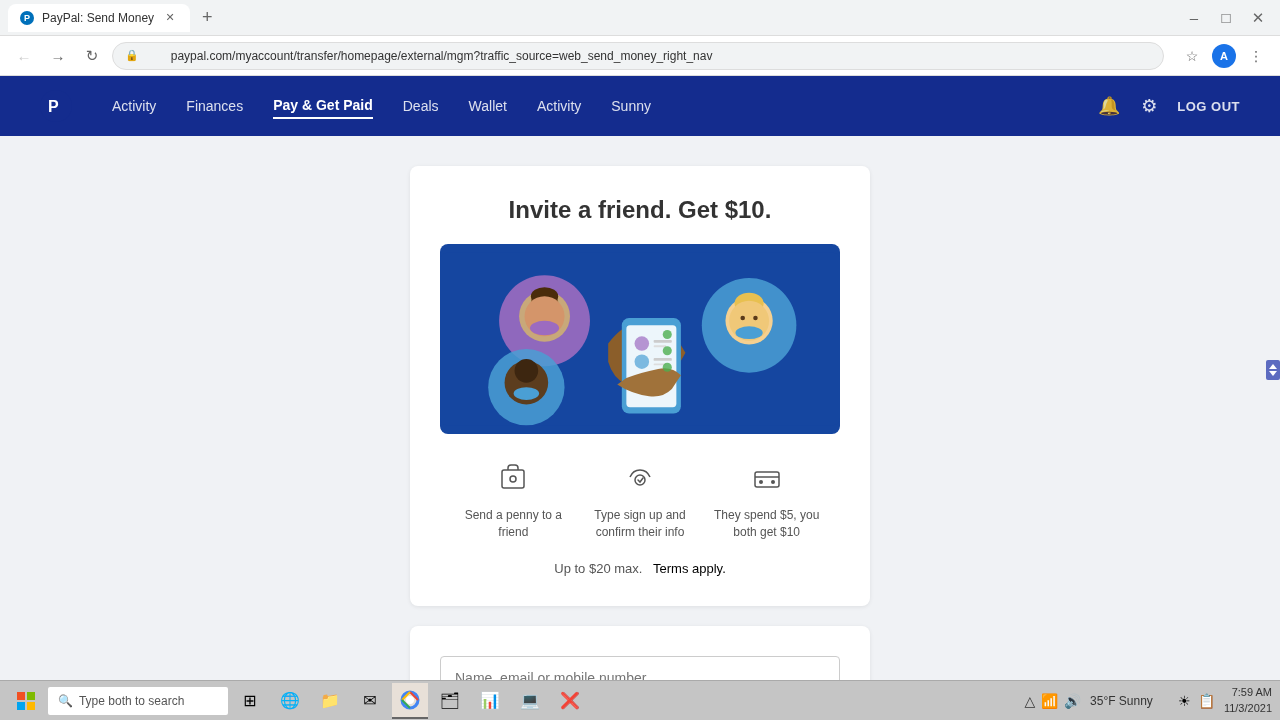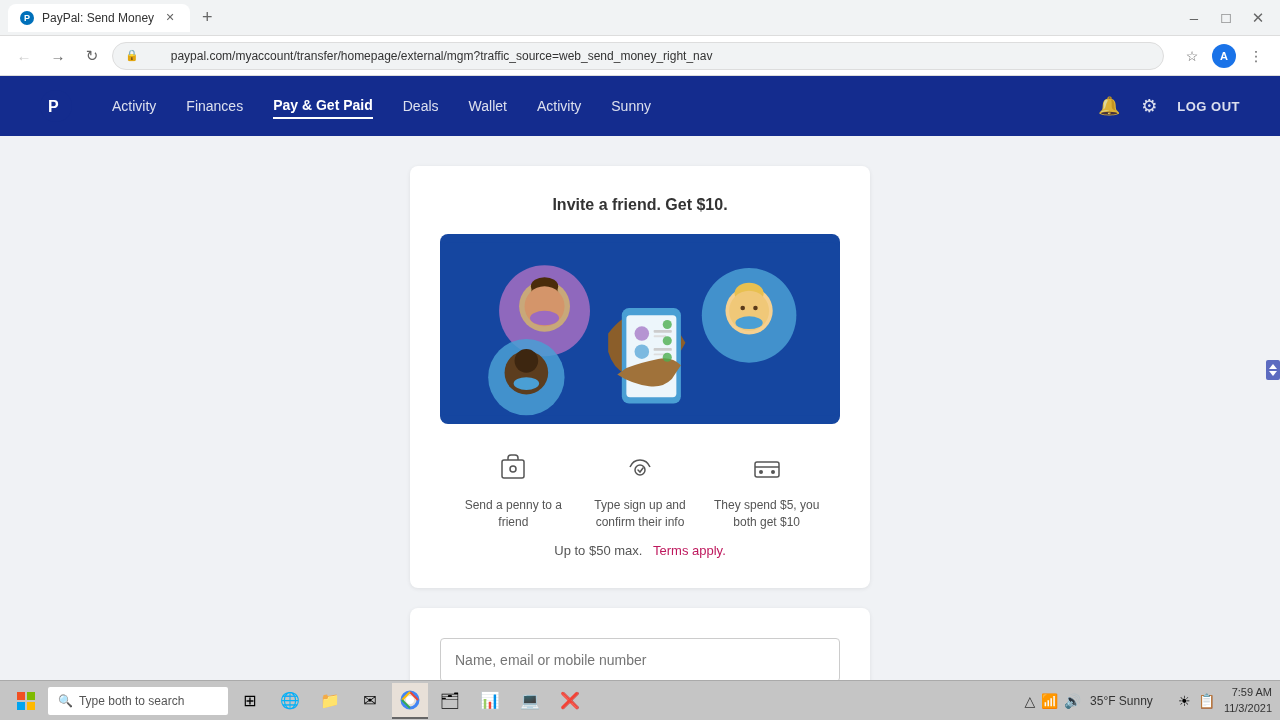--- a/index.html
+++ b/index.html
@@ -157,21 +157,21 @@
       background: white;
       border-radius: 8px;
       max-width: 460px;
       width: 100%;
       padding: 30px;
       box-shadow: 0 1px 4px rgba(0,0,0,0.08);
     }
 
     .invite-title {
       text-align: center;
-      font-size: 16px;
+      font-size: 24px;
       color: #333;
       margin-bottom: 20px;
     }
 
     .invite-banner {
       background: #1546a0;
       border-radius: 8px;
       height: 190px;
       display: flex;
       align-items: center;
@@ -179,21 +179,21 @@
       position: relative;
       overflow: hidden;
       margin-bottom: 28px;
     }
 
     
     .steps-row {
       display: flex;
       justify-content: space-between;
       align-items: flex-start;
-      margin-bottom: 12px;
+      margin-bottom: 20px;
       padding: 0 10px;
     }
     .step {
       display: flex;
       flex-direction: column;
       align-items: center;
       text-align: center;
       flex: 1;
       padding: 0 8px;
     }
@@ -208,21 +208,21 @@
       line-height: 1.4;
     }
 
     .terms-row {
       text-align: center;
       font-size: 13px;
       color: #555;
       margin-bottom: 0;
     }
     .terms-link {
-      color: #be185d;
+      color: #000000;
       cursor: pointer;
       text-decoration: none;
     }
 
     
     .card2 {
       background: white;
       border-radius: 8px;
       max-width: 460px;
       width: 100%;
@@ -461,21 +461,21 @@
             <line x1="3" y1="15" x2="27" y2="15" stroke="#555" stroke-width="1.5"></line>
             <circle cx="9" cy="20" r="2" fill="#555"></circle>
             <circle cx="21" cy="20" r="2" fill="#555"></circle>
           </svg>
         </div>
         <span class="step-text">They spend $5, you both get $10</span>
       </div>
     </div>
 
     <div class="terms-row">
-      <span>Up to $50 max.</span>
+      <span>Up to $20 max.</span>
       &nbsp;
       <a class="terms-link">Terms apply.</a>
     </div>
   </div>
 
   <div class="card2">
     <input class="input-field" type="text" placeholder="Name, email or mobile number" style="">
     
   </div>
 

